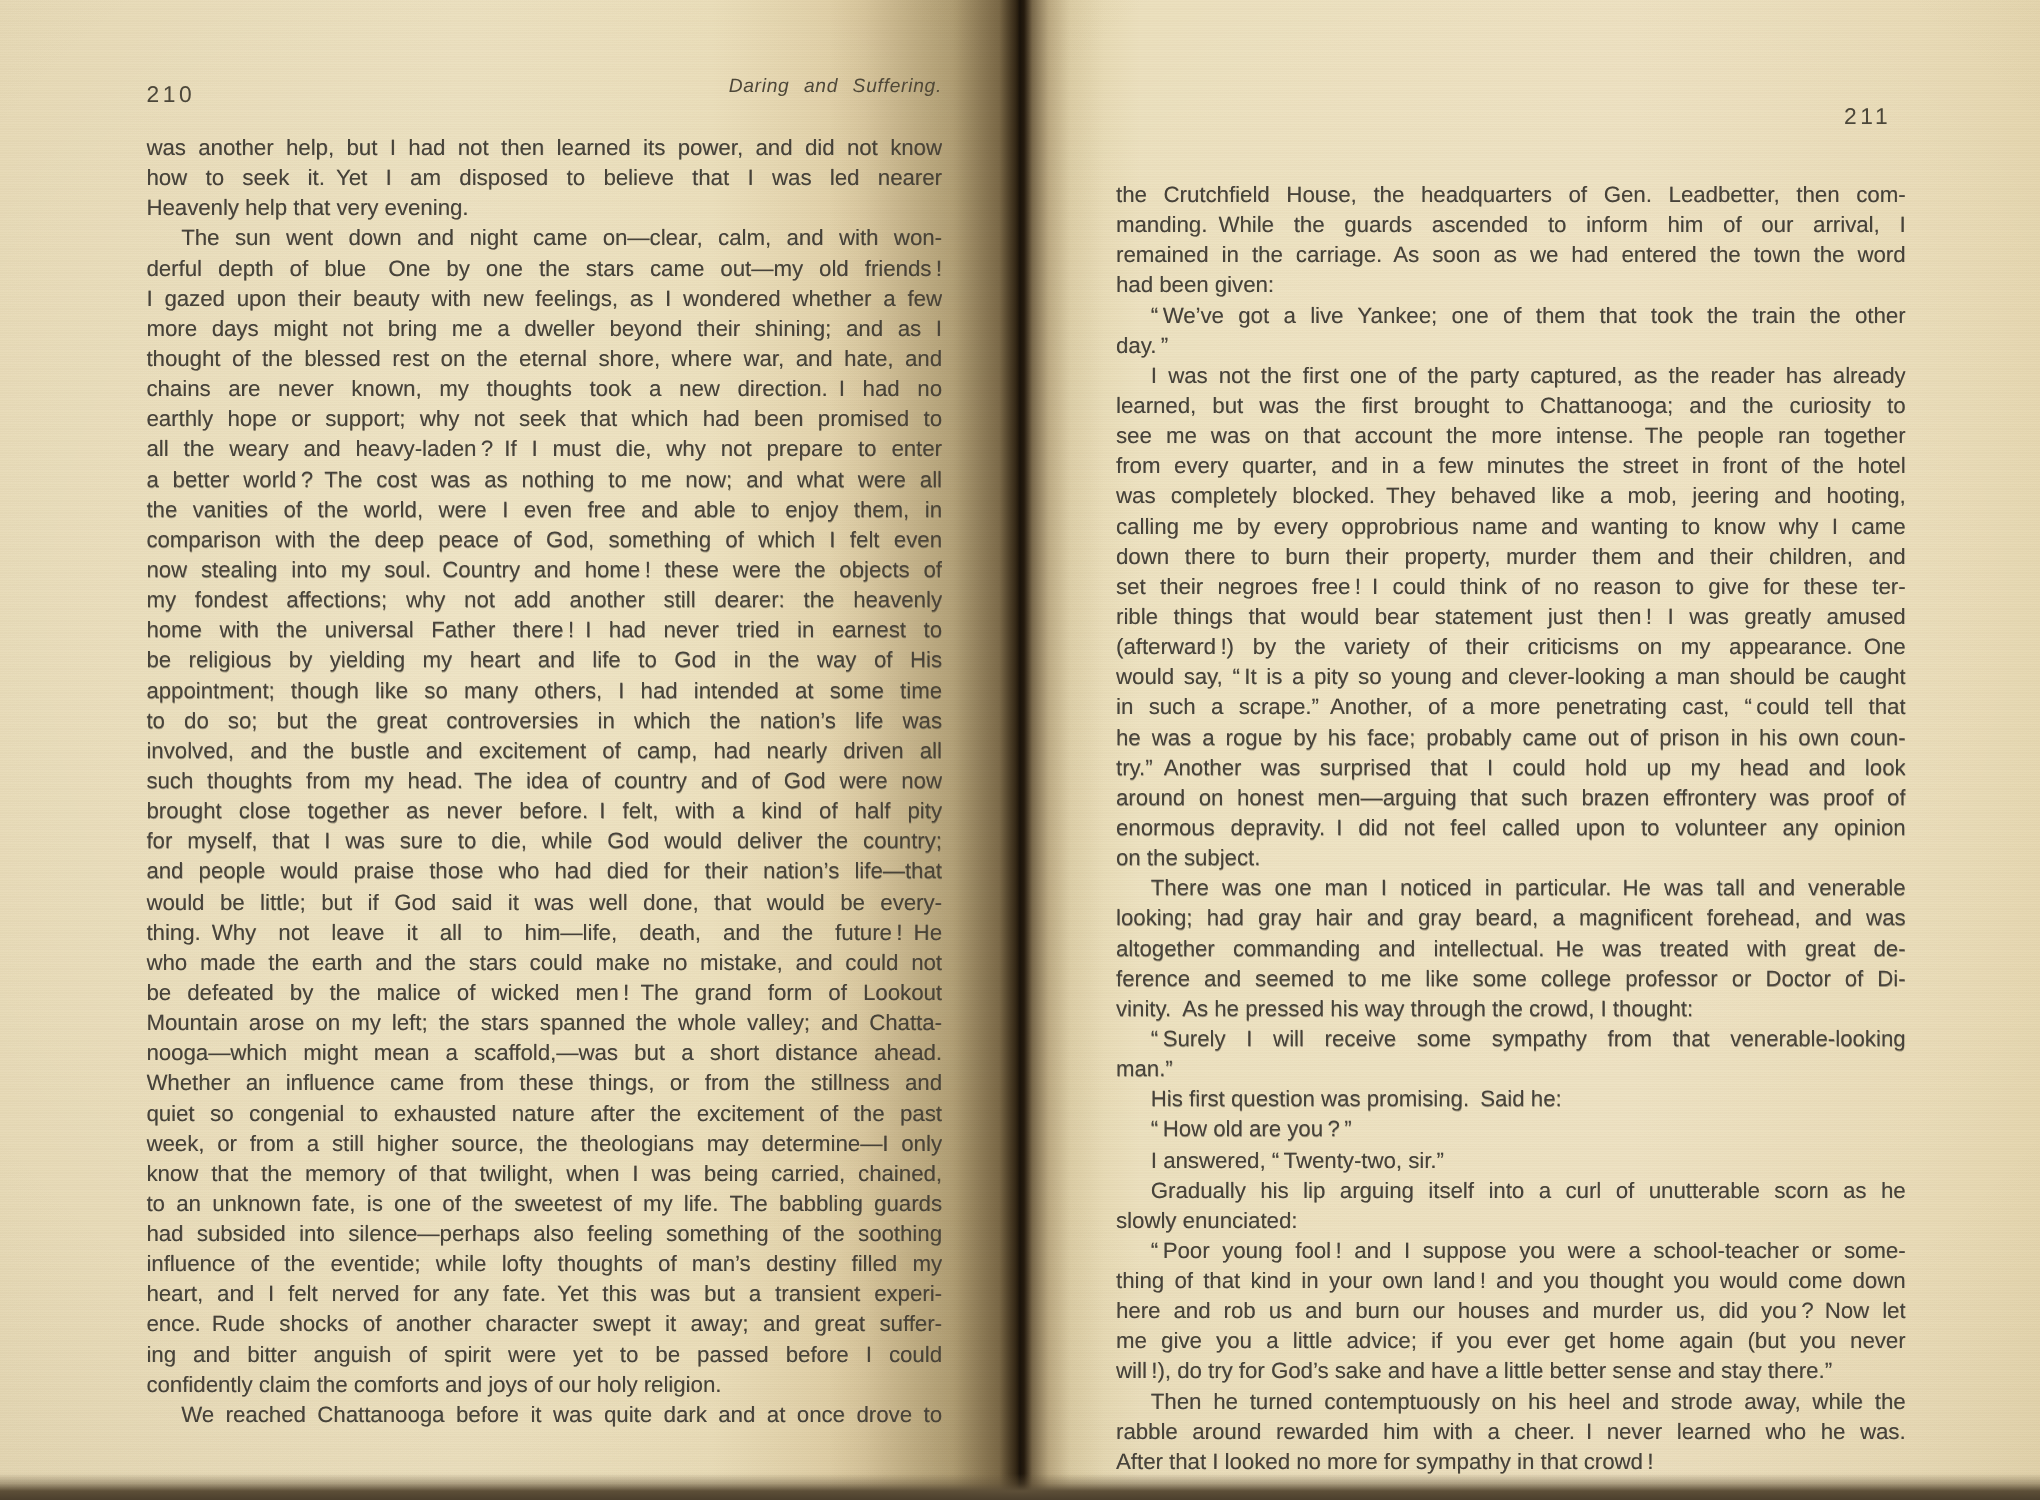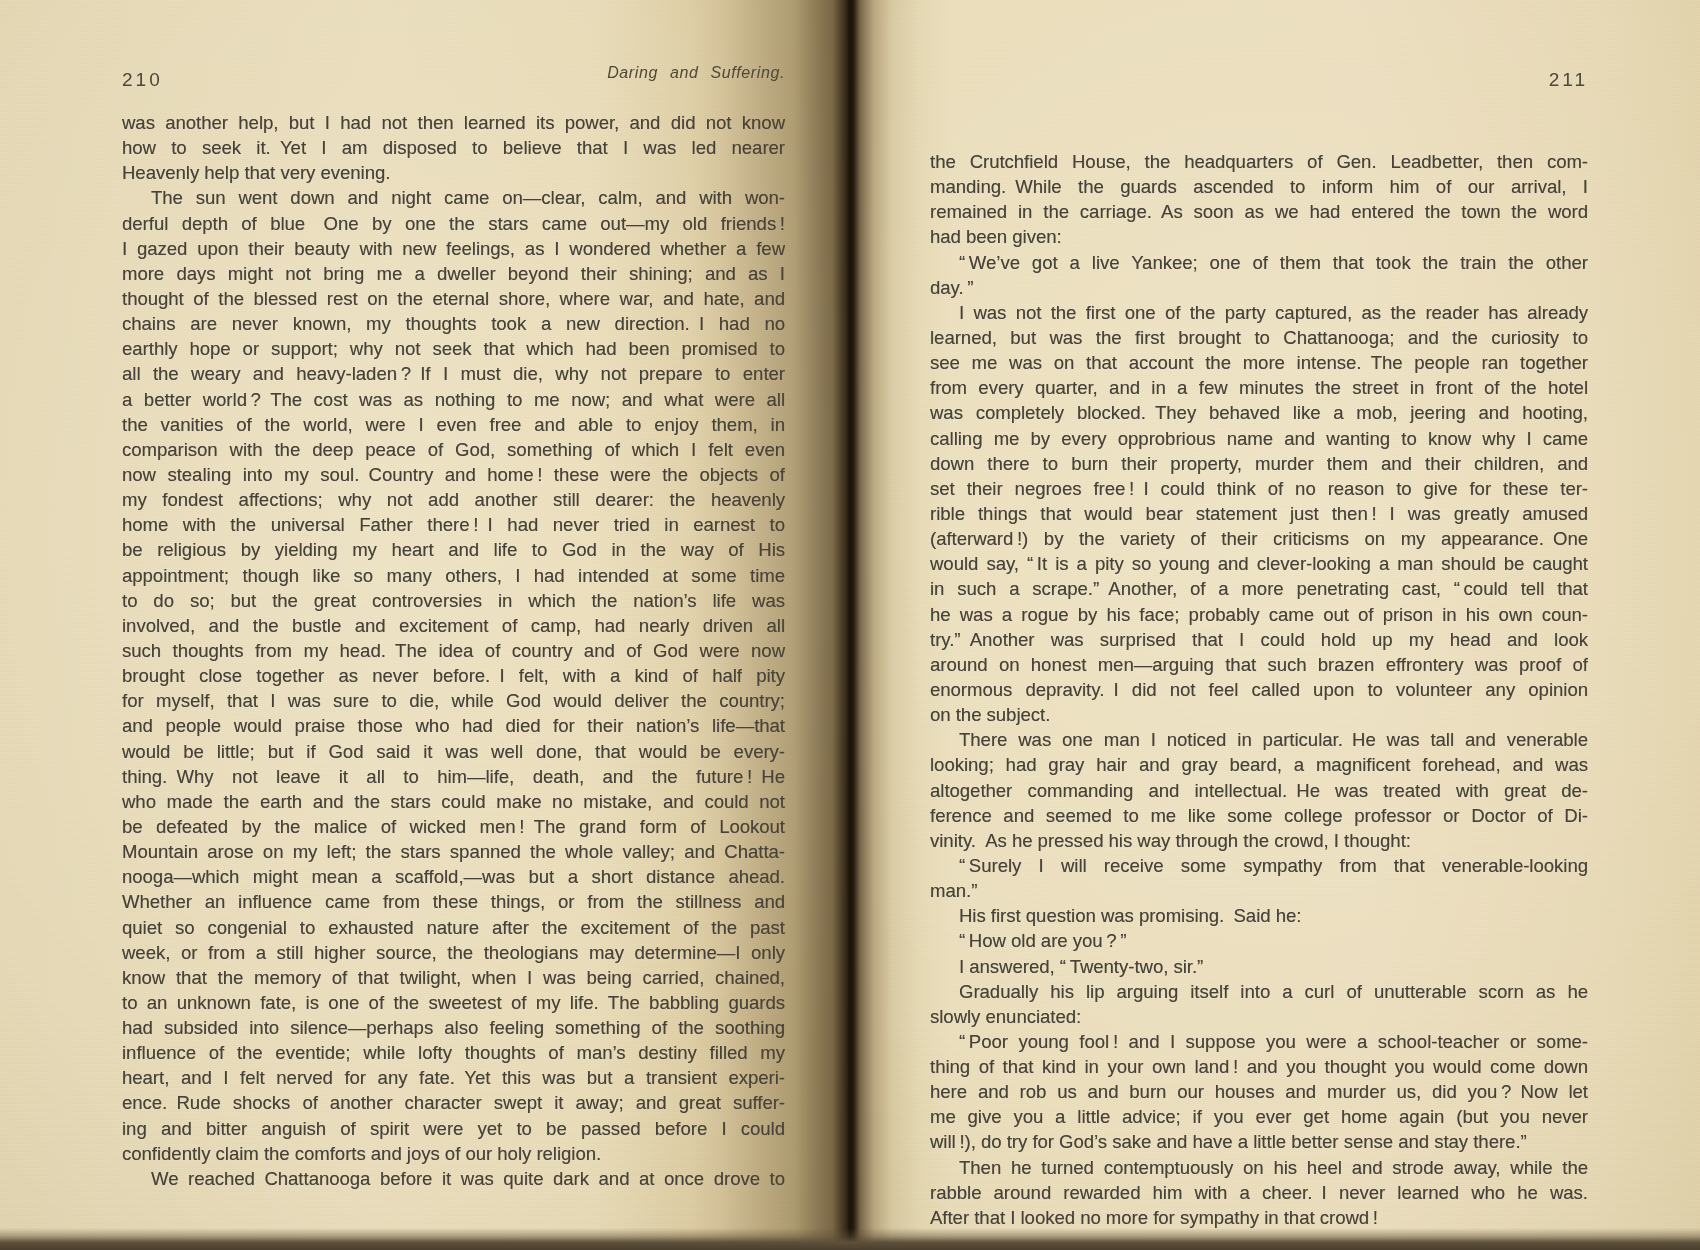--- a/index.html
+++ b/index.html
@@ -42,21 +42,21 @@
     position:absolute;left:0;right:0;bottom:0;height:22px;pointer-events:none;
     background:linear-gradient(to bottom,rgba(95,80,55,0) 0%,rgba(95,80,55,0.45) 38%,#5d4f38 66%,#4b3f2d 100%);
   }
   
   .header{position:absolute;height:34px;}
   #left-header{left:122px;top:64px;width:663px;}
   #right-header{left:930px;top:64px;width:658px;}
   .folio{
     position:absolute;top:5px;font-size:19px;letter-spacing:3px;color:#4c473a;
   }
-  .folio.l{left:0;} .folio.r{right:0;}
+  .folio.l{left:0;} .folio.r{right:12px;margin-top:18px;}
   .running-title{
     display:block;text-align:right;font-style:italic;font-size:16px;
     word-spacing:7px;letter-spacing:0.6px;color:#4e4839;
   }
   
   .body{position:absolute;top:110px;}
   #left-body{left:122px;width:663px;}
   #right-body{left:930px;width:658px;margin-top:39px;}
   .line{
     font-size:18.5px;line-height:25.15px;height:25.15px;overflow:hidden;

